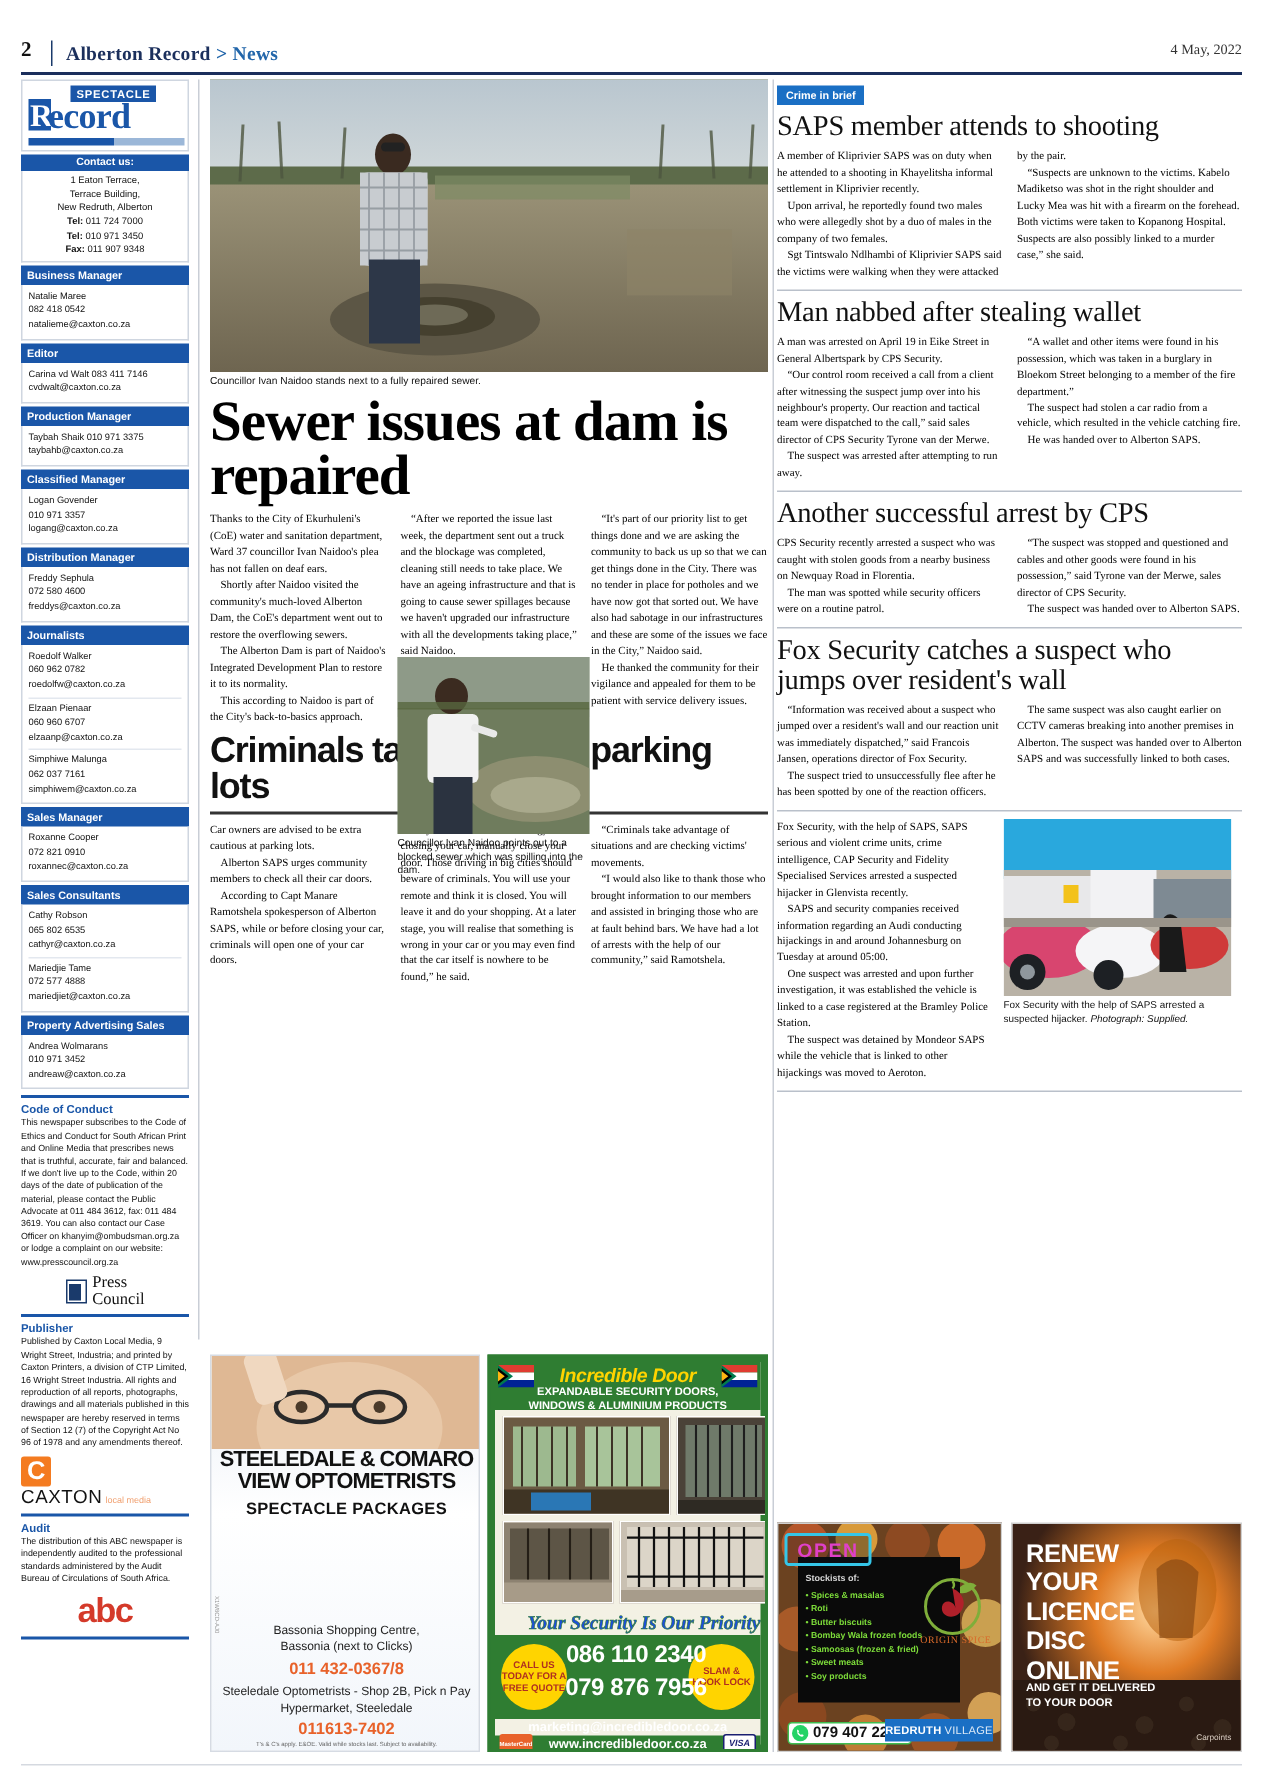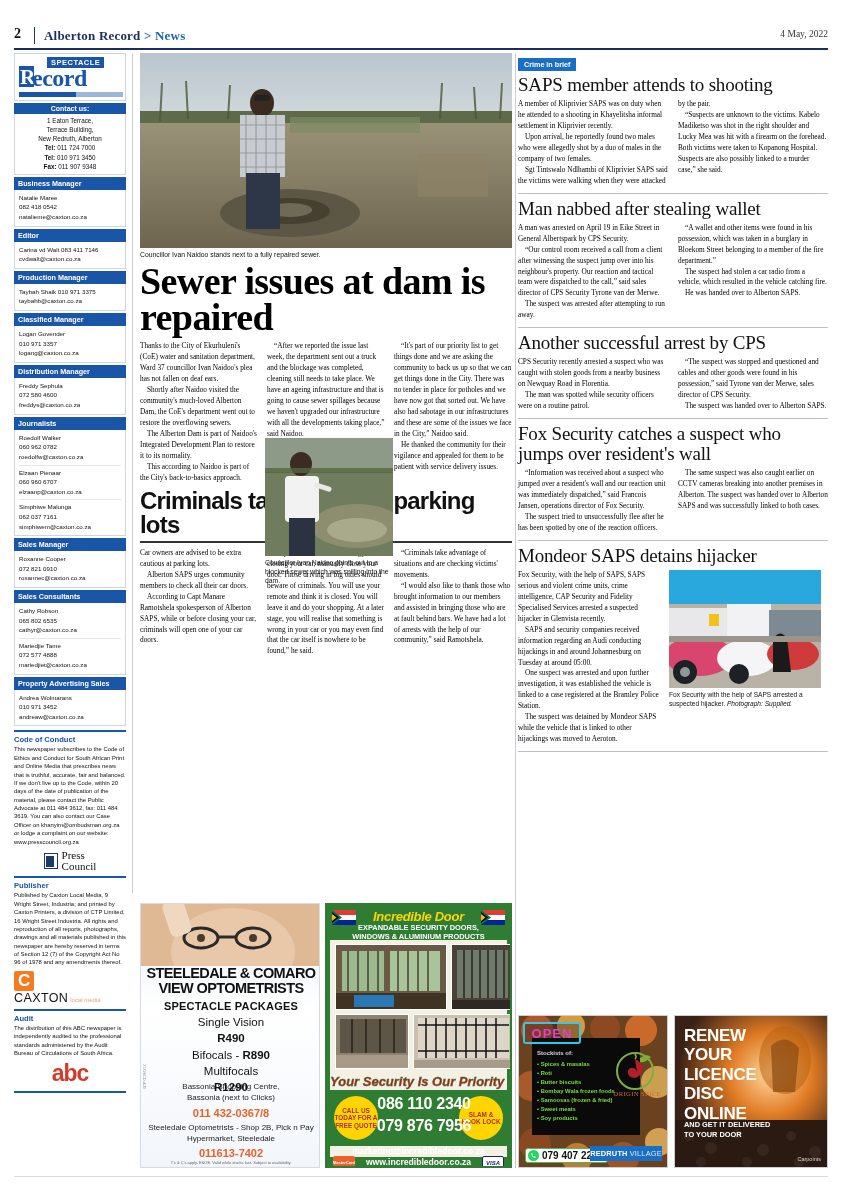--- a/index.html
+++ b/index.html
@@ -150,23 +150,23 @@
   .door-brand { position:absolute; left:0; top:1px; width:100%; text-align:center;
      font-family:"Liberation Sans",sans-serif; font-weight:bold; font-style:italic;
      font-size:13px; color:#ffd400; letter-spacing:-.3px; }
   .door-tag { position:absolute; left:0; top:15px; width:100%; text-align:center;
      font-family:"Liberation Sans",sans-serif; font-weight:bold; font-size:7.4px;
      color:#ffffff; line-height:1.25; }
   .door-flagL { position:absolute; left:2px; top:2px; width:24px; height:15px; }
   .door-flagR { position:absolute; right:2px; top:2px; width:24px; height:15px; }
   .door-grid { position:absolute; left:5px; top:36px; width:177px; height:125px; }
   .dg { position:absolute; background:#8a7a62; border:1.5px solid #fff; overflow:hidden; }
-  .door-slogan { position:absolute; left:0; top:166px; width:100%; text-align:left;
-     font-family:Liberation Sans, sans-serif; font-weight:bold; font-style:italic;
-     font-size:13px; color:#b91c1c; -webkit-text-stroke:0.4px #2f7d32; }
+  .door-slogan { position:absolute; left:0; top:166px; width:100%; text-align:right;
+     font-family:Liberation Serif, serif; font-weight:bold; font-style:italic;
+     font-size:13px; color:#1d4ed8; -webkit-text-stroke:0.4px #2f7d32; }
   .door-badge { position:absolute; width:44px; height:44px; border-radius:50%;
      background:#ffd400; display:flex; align-items:center; justify-content:center;
      text-align:center; font-family:"Liberation Sans",sans-serif; font-weight:bold;
      font-size:6.4px; color:#b03020; line-height:1.15; }
   .door-phone { position:absolute; left:46px; width:96px; text-align:center;
      font-family:"Liberation Sans",sans-serif; font-weight:bold; font-size:16px;
      color:#ffffff; letter-spacing:-.3px; }
   .door-mail { position:absolute; left:0; width:100%; text-align:center;
      font-family:"Liberation Sans",sans-serif; font-weight:bold; font-size:8.6px; color:#fff; }
 
@@ -520,21 +520,20 @@
       <div class="body2">
         <p>“Information was received about a suspect who jumped over a resident's wall and our reaction unit was immediately dispatched,” said Francois Jansen, operations director of Fox Security.</p>
         <p>The suspect tried to unsuccessfully flee after he has been spotted by one of the reaction officers.</p>
         <p>The same suspect was also caught earlier on CCTV cameras breaking into another premises in Alberton. The suspect was handed over to Alberton SAPS and was successfully linked to both cases.</p>
       </div>
     </div>
     <div class="hr-thin"></div>
 
     
     <div>
-      <div class="headline-r">Mondeor SAPS detains hijacker</div>
       <div style="display:flex; gap:9px;">
         <div style="width:142px;">
           <div style="font-family:'Liberation Serif',serif;font-size:7.3px;line-height:1.5;">
             <p style="text-indent:0;">Fox Security, with the help of SAPS, SAPS serious and violent crime units, crime intelligence, CAP Security and Fidelity Specialised Services arrested a suspected hijacker in Glenvista recently.</p>
             <p style="text-indent:7px;">SAPS and security companies received information regarding an Audi conducting hijackings in and around Johannesburg on Tuesday at around 05:00.</p>
             <p style="text-indent:7px;">One suspect was arrested and upon further investigation, it was established the vehicle is linked to a case registered at the Bramley Police Station.</p>
             <p style="text-indent:7px;">The suspect was detained by Mondeor SAPS while the vehicle that is linked to other hijackings was moved to Aeroton.</p>
           </div>
         </div>
         <div style="width:152px;">
@@ -578,29 +577,20 @@
         <circle cx="112" cy="34" r="4" fill="#4a3a2a"></circle>
         <rect x="20" y="0" width="22" height="36" rx="6" fill="#f0d8c0" transform="rotate(-18 20 0)"></rect>
       </svg>
     </div>
     <div class="opt-vcode">X1W8CD-AJ0</div>
     <div class="opt-title">
       <div>STEELEDALE &amp; COMARO</div>
       <div>VIEW OPTOMETRISTS</div>
     </div>
     <div class="opt-sub">SPECTACLE PACKAGES</div>
-    <div class="opt-pkg">
-      <div>Single Vision</div>
-      <div><b>R490</b></div>
-      <div>
-        <span>Bifocals - </span><b>R890</b>
-      </div>
-      <div>Multifocals</div>
-      <div><b>R1290</b></div>
-    </div>
     <div class="opt-addr">
       <div>Bassonia Shopping Centre,</div>
       <div>Bassonia (next to Clicks)</div>
     </div>
     <div class="opt-tel" style="top:203px;">011 432-0367/8</div>
     <div class="opt-addr" style="top:219px;">
       <div>Steeledale Optometrists - Shop 2B, Pick n Pay</div>
       <div>Hypermarket, Steeledale</div>
     </div>
     <div class="opt-tel" style="top:243px;">011613-7402</div>

